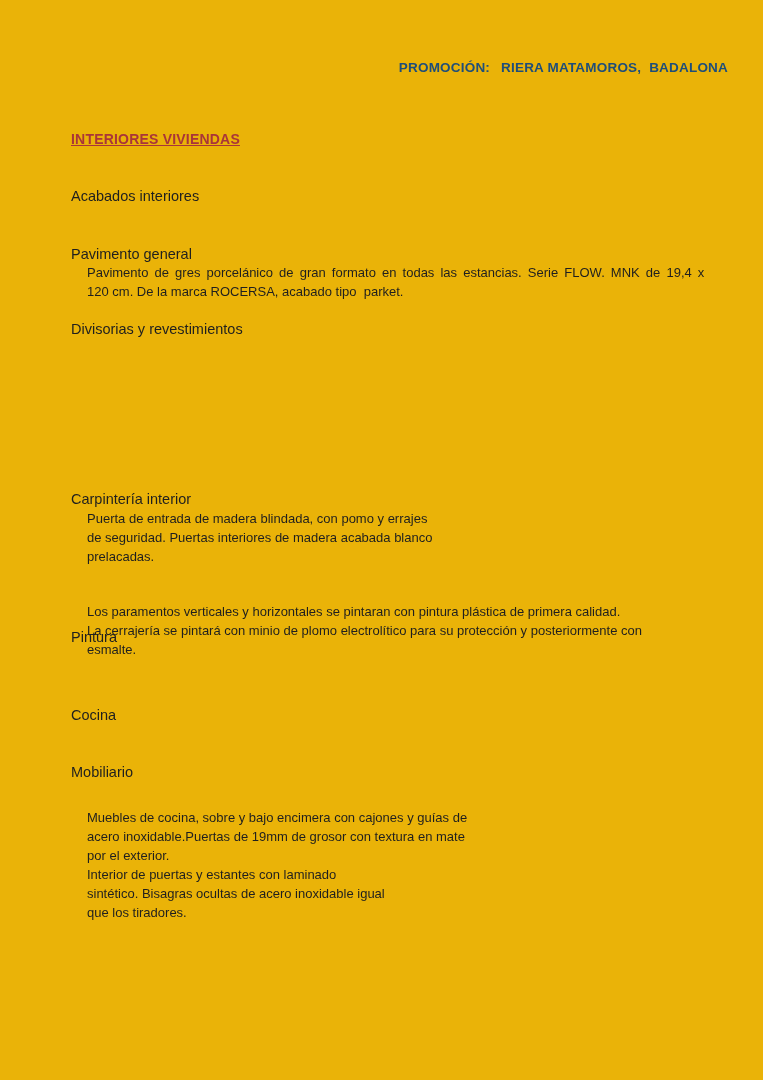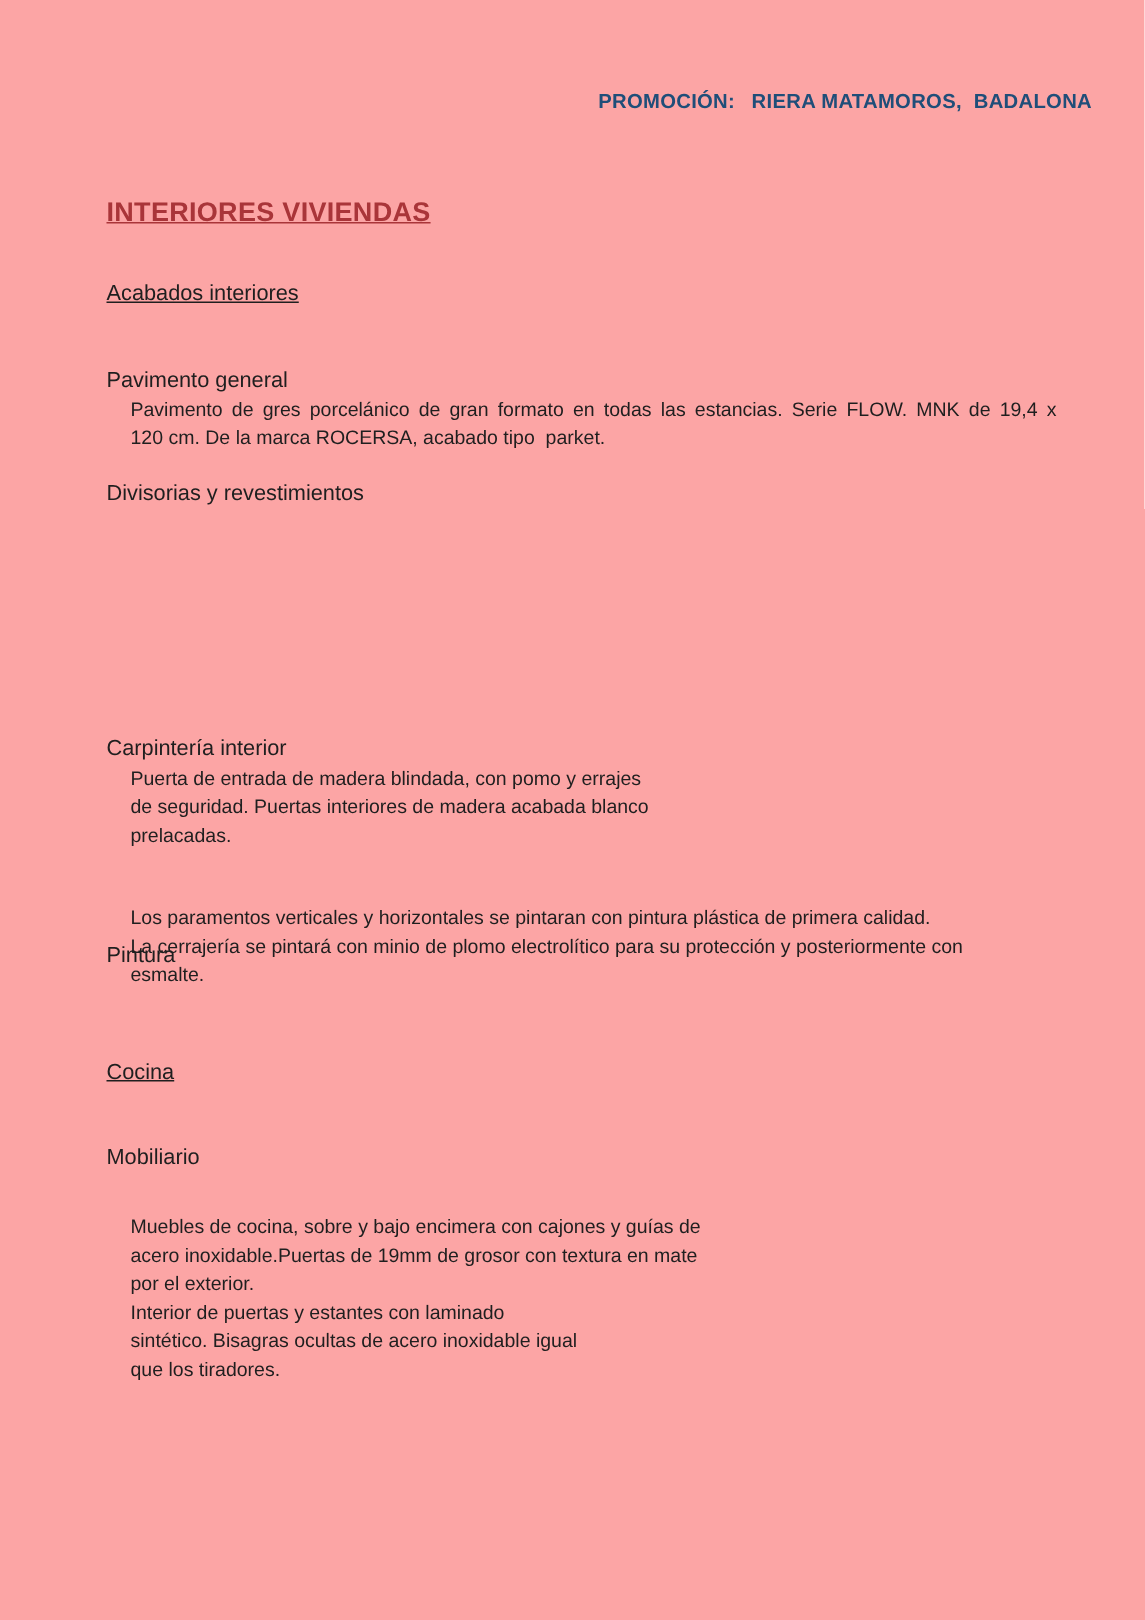--- a/index.html
+++ b/index.html
@@ -1,47 +1,46 @@
 <!DOCTYPE html>
 <html><head>
 <meta charset="utf-8">
 <style>
   html, body { margin: 0; padding: 0; background: #ffffff; }
   .page {
     position: relative;
     width: 763px;
     height: 1080px;
-    background: #fca5a5;
+    background: #eab308;
     font-family: "Liberation Sans", sans-serif;
     color: #1f1f1f;
     overflow: hidden;
   }
   .abs { position: absolute; }
   .promo-header {
     left: 383px; top: 45px;
     font-size: 13.5px;
     font-weight: bold;
     color: #1f4e79;
     white-space: pre;
     letter-spacing: 0.2px;
   }
   .promo-header .promo-value { margin-left: 11px; white-space: pre; }
   .doc-title {
     left: 71px; top: 131px;
-    font-size: 18px;
+    font-size: 14px;
     font-weight: bold;
     color: #a93539;
     text-decoration: underline;
     letter-spacing: 0.2px;
   }
   .doc-subtitle {
     left: 71px; top: 188px;
     font-size: 14.5px;
     color: #1f1f1f;
-    text-decoration: underline;
   }
   .sec-heading {
     font-size: 14.5px;
     font-weight: normal;
     color: #1f1f1f;
     line-height: 19px;
   }
   .sec-body {
     font-size: 13px;
     color: #1f1f1f;
@@ -55,21 +54,20 @@
   .h-divisorias  { left: 71px; top: 320px; }
   .b-divisorias  { left: 71px; top: 339px; width: 330px; }
   .h-carpinteria { left: 71px; top: 490px; }
   .b-carpinteria { left: 71px; top: 509px; width: 420px; }
   .h-pintura     { left: 71px; top: 584px; margin-top: 44px; }
   .b-pintura     { left: 71px; top: 602px; width: 648px; }
   .cocina-title  {
     left: 71px; top: 707px;
     font-size: 14.5px;
     color: #1f1f1f;
-    text-decoration: underline;
   }
   .h-mobiliario  { left: 71px; top: 763px; }
   .b-mobiliario  { left: 71px; top: 808px; width: 470px; }
 </style>
 </head>
 <body>
 
 <div class="page">
 
   <div class="abs promo-header">

